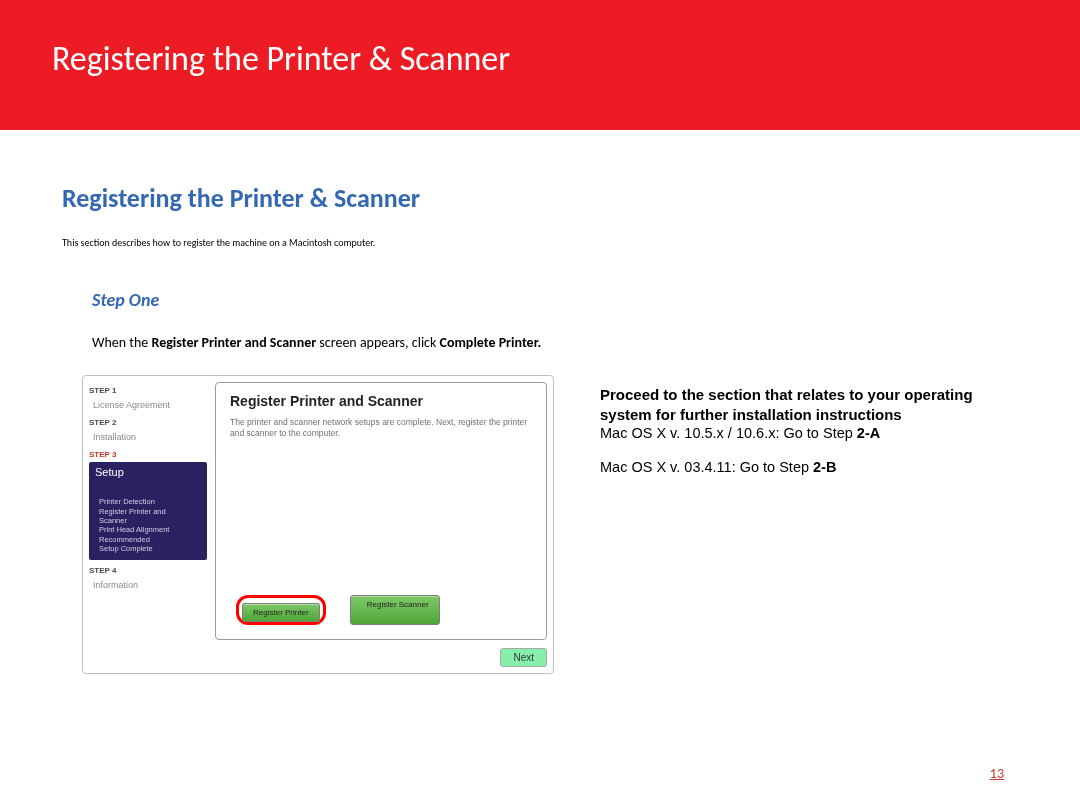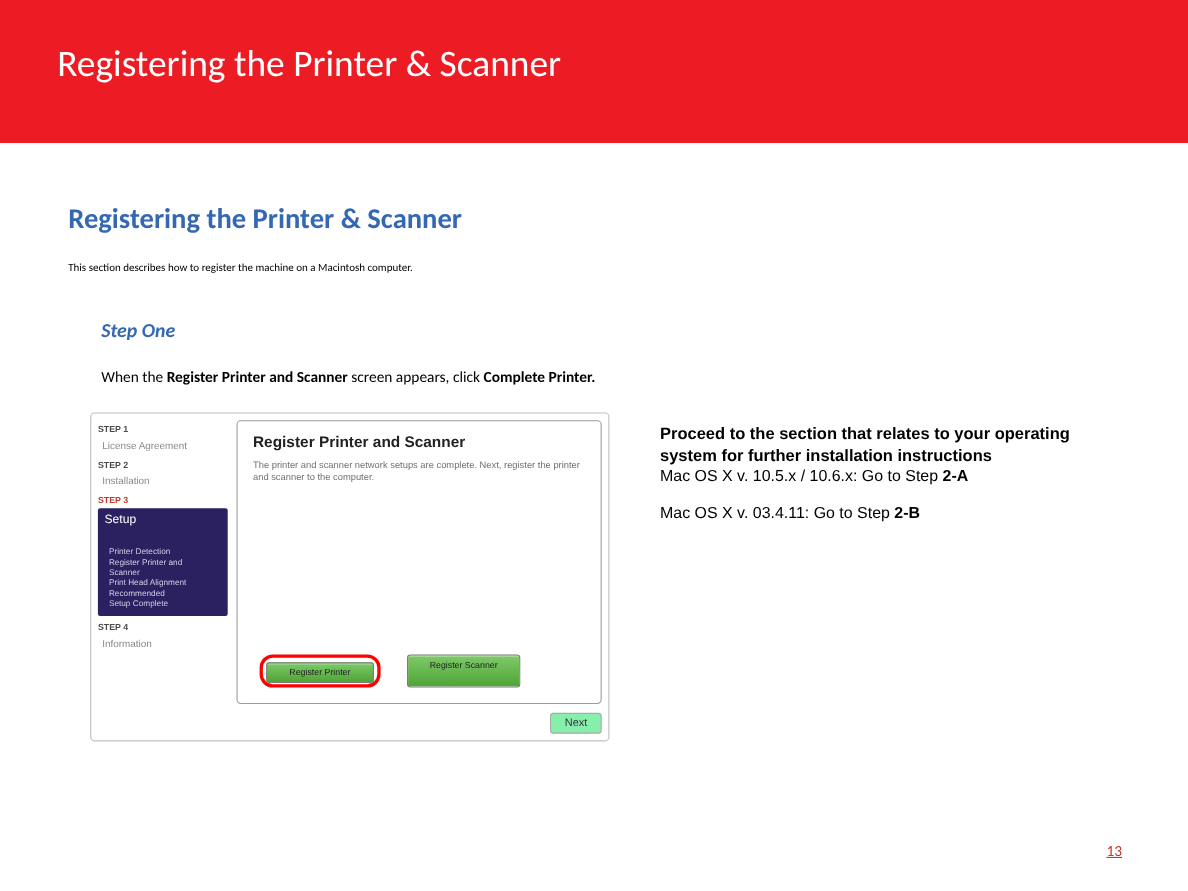--- a/index.html
+++ b/index.html
@@ -154,21 +154,21 @@
     justify-content: flex-start;
     padding-left: 6px;
     padding-bottom: 2px;
   }
   .mac-btn {
     background: linear-gradient(#7ec96a, #4fa536);
     border: 1px solid #7d7d7d;
     border-radius: 3px;
     font-size: 8px;
     color: #222;
-    padding: 4px 20px;
+    padding: 4px 10px;
     min-width: 90px;
     text-align: right;
     position: relative;
     box-shadow: inset 0 1px 0 rgba(255,255,255,0.4);
   }
   .highlight-box {
     border: 3px solid #ff0000;
     border-radius: 12px;
     padding: 3px;
     display: inline-block;
@@ -183,21 +183,21 @@
     border: 1px solid #aaa;
     border-radius: 3px;
     font-size: 10px;
     padding: 3px 12px;
     color: #333;
   }
 
   .page-number {
     position: absolute;
     bottom: 28px;
-    right: 60px;
+    right: 76px;
     color: #c0392b;
     font-size: 14px;
     text-decoration: underline;
   }
 </style>
 </head>
 <body>
 
 <div class="header-band">
   <div class="header-title">Registering the Printer &amp; Scanner</div>

